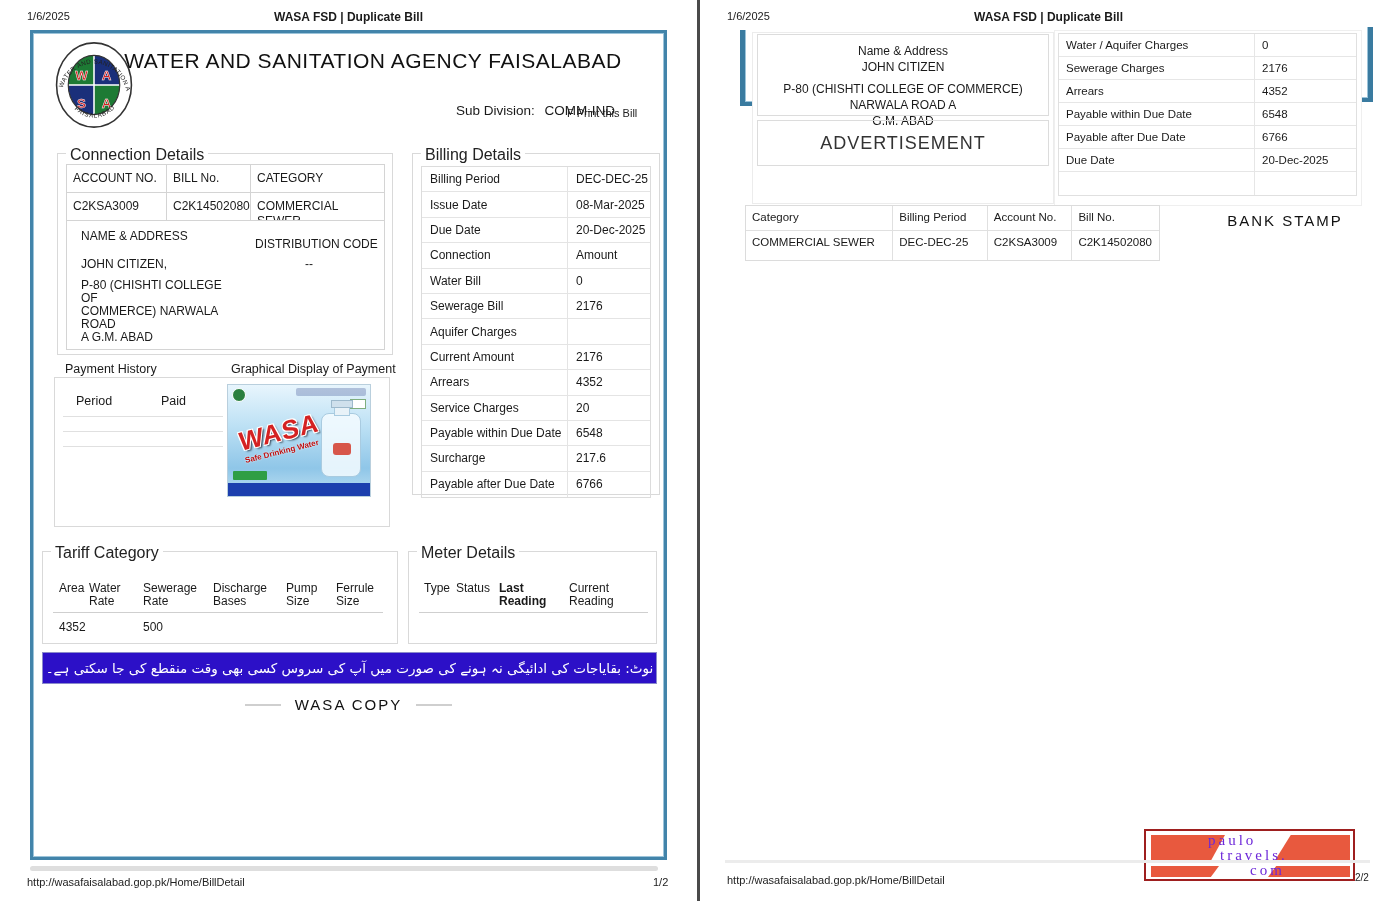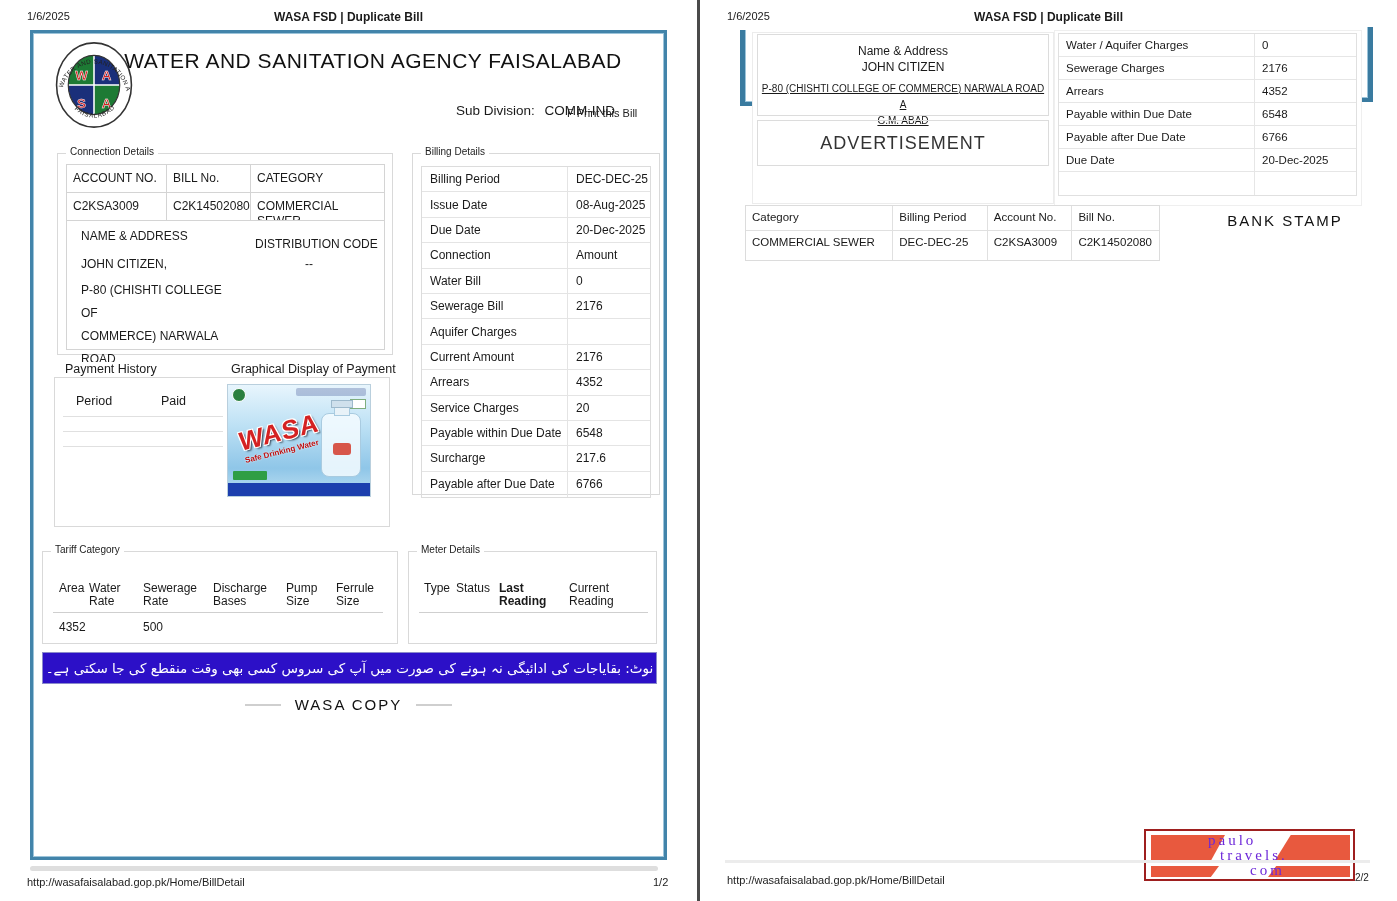--- a/index.html
+++ b/index.html
@@ -19,36 +19,36 @@
   .bill-box { position:absolute; left:30px; top:30px; width:637px; height:830px;
     border:3px solid #4284aa; box-shadow: inset 0 0 0 1px #9cc4da; background:#fff; }
 
   .agency-title { position:absolute; left:120px; top:46px; width:500px; text-align:center;
     font-size:21px; letter-spacing:0.5px; color:#111; }
   .subdiv { position:absolute; left:420px; top:100px; font-size:13.5px; }
   .subdiv .val { margin-left:6px; }
   .print-link { position:absolute; left:564px; top:104px; font-size:11px; color:#222; cursor:pointer; }
 
   .groupbox { position:absolute; border:1px solid #d9d9d9; background:#fff; }
-  .legend { position:absolute; top:-8px; left:8px; background:#fff; padding:0 4px; font-size:10px; color:#222; white-space:nowrap; }
+  .legend { position:absolute; top:-8px; left:8px; background:#fff; padding:0 4px; font-size:16px; color:#222; white-space:nowrap; }
 
   
   .conn-table { position:absolute; left:8px; top:10px; width:319px; border:1px solid #d4d4d4; }
   .conn-row { display:flex; }
   .conn-cell { padding:6px 6px; font-size:12px; height:27px; line-height:15px; overflow:hidden; }
   .conn-cell.c1 { width:100px; border-right:1px solid #d4d4d4; }
   .conn-cell.c2 { width:84px; border-right:1px solid #d4d4d4; }
   .conn-cell.c3 { width:133px; }
   .conn-row.hdr { border-bottom:1px solid #d4d4d4; }
   .conn-row.val { border-bottom:1px solid #d4d4d4; }
   .conn-addr { position:relative; height:128px; font-size:12px; }
   .conn-addr .na-label { position:absolute; left:14px; top:8px; }
   .conn-addr .dc-label { position:absolute; left:188px; top:8px;margin-top:8px; }
   .conn-addr .name { position:absolute; left:14px; top:36px; }
-  .conn-addr .addr { position:absolute; left:14px; top:58px; line-height:23px; width:160px; }
+  .conn-addr .addr { position:absolute; left:14px; top:58px; line-height:13px; width:160px; }
   .conn-addr .dc-val { position:absolute; left:238px; top:36px; }
 
   
   .bd-table { position:absolute; left:8px; top:12px; width:230px; border:1px solid #dcdcdc; }
   .bd-row { display:flex; border-bottom:1px solid #e4e4e4; height:25.4px; align-items:center; }
   .bd-row:last-child { border-bottom:none; }
   .bd-label { width:146px; padding-left:8px; font-size:12px; border-right:1px solid #e4e4e4; height:100%; display:flex; align-items:center; }
   .bd-value { flex:1; padding-left:8px; font-size:12px; }
 
   
@@ -94,21 +94,21 @@
 
   
   .bracket { position:absolute; width:12px; }
   .bracket-left { left:40px; top:30px; height:76px; border-left:5px solid #3a7ba0; border-bottom:4px solid #3a7ba0;
     box-shadow: inset 1px -1px 0 #9cc4da; }
   .bracket-right { left:661px; top:27px; height:75px; border-right:5px solid #3a7ba0; border-bottom:4px solid #3a7ba0;
     box-shadow: inset -1px -1px 0 #9cc4da; }
   .na-outer { position:absolute; left:52px; top:32px; width:302px; height:172px; border:1px solid #ececec; }
   .na-box { position:absolute; left:57px; top:34px; width:292px; height:82px; border:1px solid #dcdcdc;
     text-align:center; font-size:12px; padding-top:8px; line-height:16px; }
-  .na-box .addr1 { font-size:10px; margin-top:6px;text-decoration:underline; }
+  .na-box .addr1 { font-size:12px; margin-top:6px; }
   .ad-box { position:absolute; left:57px; top:120px; width:292px; height:46px; border:1px solid #dcdcdc;
     display:flex; align-items:center; justify-content:center; font-size:18px; letter-spacing:1px; color:#333; }
 
   .chg-outer { position:absolute; left:354px; top:30px; width:308px; height:176px; border:1px solid #efefef; }
   .chg-table { position:absolute; left:358px; top:33px; width:299px; border:1px solid #e0e0e0; }
   .chg-row { display:flex; border-bottom:1px solid #e6e6e6; height:23px; align-items:center; }
   .chg-row:last-child { border-bottom:none; }
   .chg-label { width:196px; padding-left:7px; font-size:11.5px; border-right:1px solid #e6e6e6; height:100%; display:flex; align-items:center; }
   .chg-value { flex:1; padding-left:7px; font-size:11.5px; }
 
@@ -212,21 +212,21 @@
 
       <div class="groupbox" style="left:379px; top:120px; width:248px; height:342px;">
         <div class="legend">Billing Details</div>
         <div class="bd-table">
           <div class="bd-row">
               <div class="bd-label">Billing Period</div>
               <div class="bd-value">DEC-DEC-25</div>
             </div>
           <div class="bd-row">
               <div class="bd-label">Issue Date</div>
-              <div class="bd-value">08-Aug-2025</div>
+              <div class="bd-value">08-Mar-2025</div>
             </div>
           <div class="bd-row">
               <div class="bd-label">Due Date</div>
               <div class="bd-value">20-Dec-2025</div>
             </div>
           <div class="bd-row">
               <div class="bd-label">Connection</div>
               <div class="bd-value">Amount</div>
             </div>
           <div class="bd-row">

